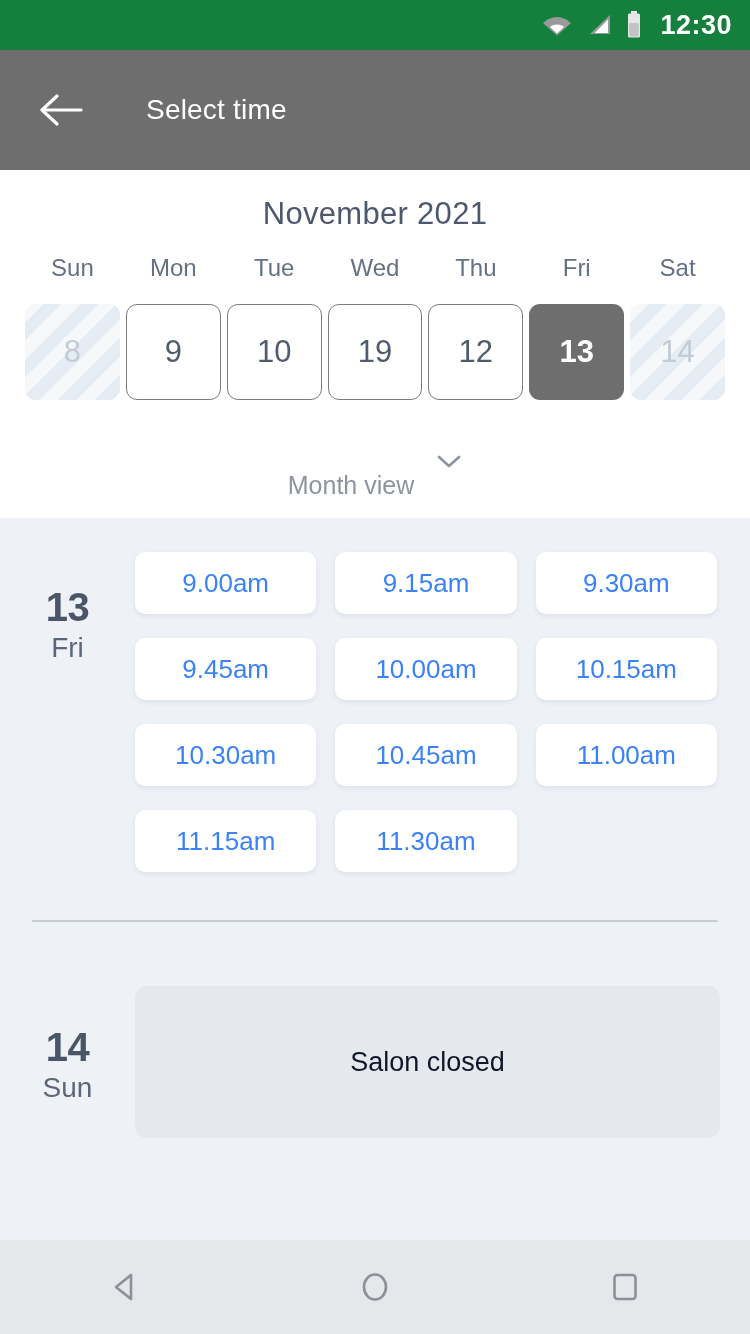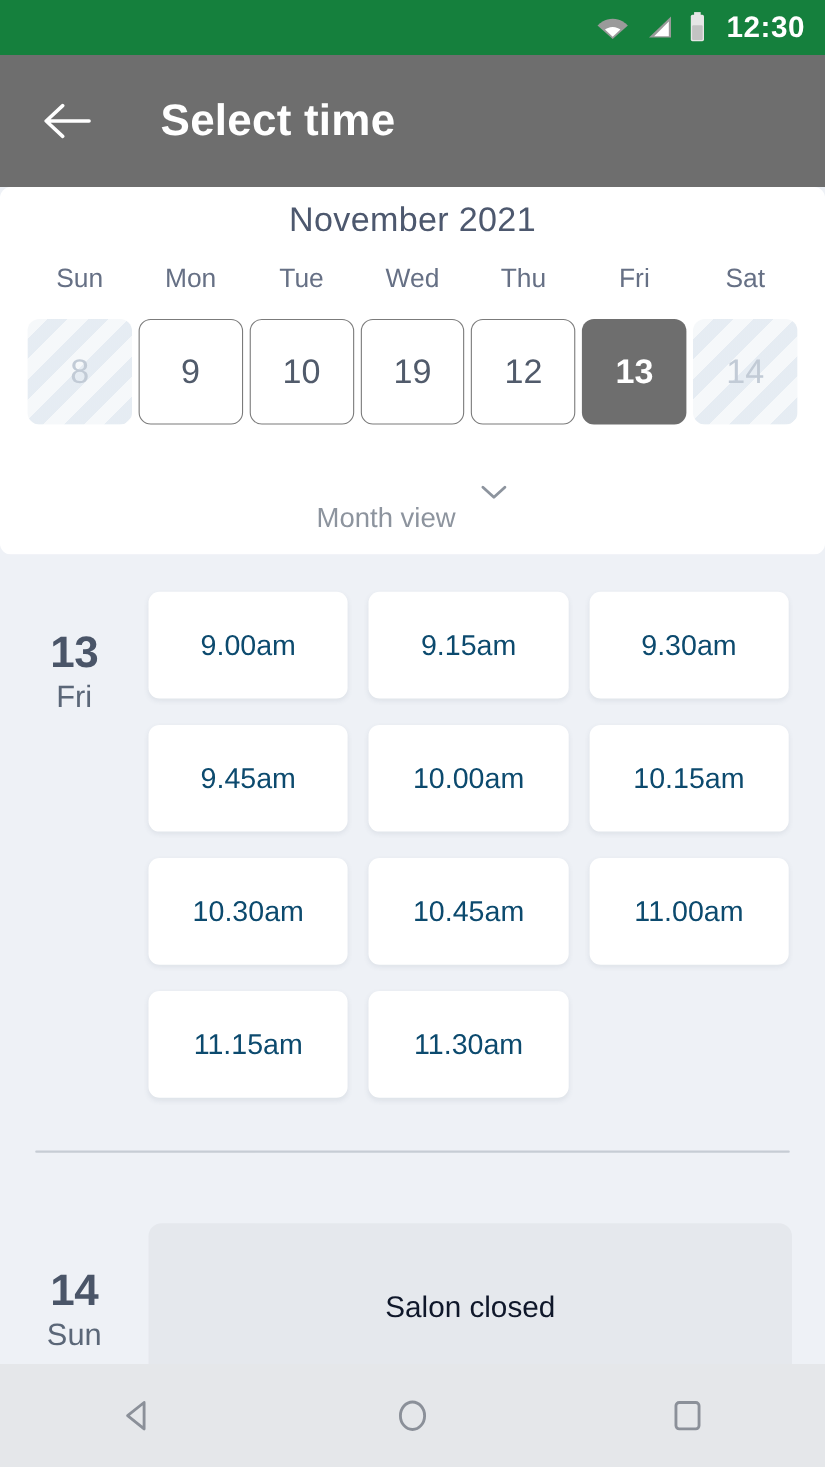--- a/index.html
+++ b/index.html
@@ -27,27 +27,27 @@
   .appbar {
     height:120px; background:#6e6e6e;
     display:flex; align-items:center; padding-left:34px;
   }
   .back-btn {
     width:56px; height:56px; display:flex;
     align-items:center; justify-content:center;
     cursor:pointer; flex:none;
   }
   .appbar-title {
-    color:#ffffff; font-size:40px; font-weight:bold;
+    color:#ffffff; font-size:28px; font-weight:normal;
     margin-left:56px; letter-spacing:0.2px;
   }
 
   
   .calendar {
-    background:#ffffff; padding-top:12px; padding-bottom:18px;border-radius:10px;
+    background:#ffffff; padding-top:26px; padding-bottom:18px;
   }
   .cal-month {
     text-align:center; color:#4d586e;
     font-size:31px; letter-spacing:0.3px; padding-bottom:22px;
   }
   .weekrow {
     display:grid; grid-template-columns:repeat(7,1fr);
     padding:0 22px;
   }
   .wd {
@@ -89,23 +89,23 @@
     font-size:40px; font-weight:bold; color:#4a5568;
     line-height:1.05; letter-spacing:-0.5px;
   }
   .daylabel .dname { font-size:28px; color:#5b6778; margin-top:4px; }
 
   .slots {
     flex:1; display:grid; grid-template-columns:repeat(3,1fr);
     gap:24px 19px; padding-right:3px;
   }
   .slot {
-    height:97px; background:#ffffff; border-radius:10px;
-    display:flex; align-items:center; justify-content:center;
-    font-size:26px; color:#0c4a6e; cursor:pointer;
+    height:62px; background:#ffffff; border-radius:10px;
+    display:flex; align-items:center; justify-content:center;
+    font-size:26px; color:#3b82f6; cursor:pointer;
     box-shadow:0 2px 5px rgba(80,95,120,0.10);
   }
 
   .divider {
     height:2px; background:#c6ccd4;
     margin:48px 32px 0 32px; border-radius:2px;
   }
 
   .closed-panel {
     flex:1; height:152px; background:#e5e8ed; border-radius:12px;

